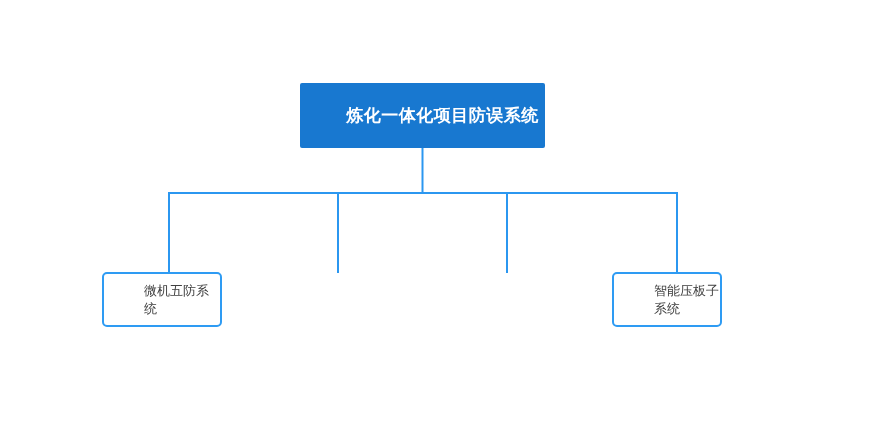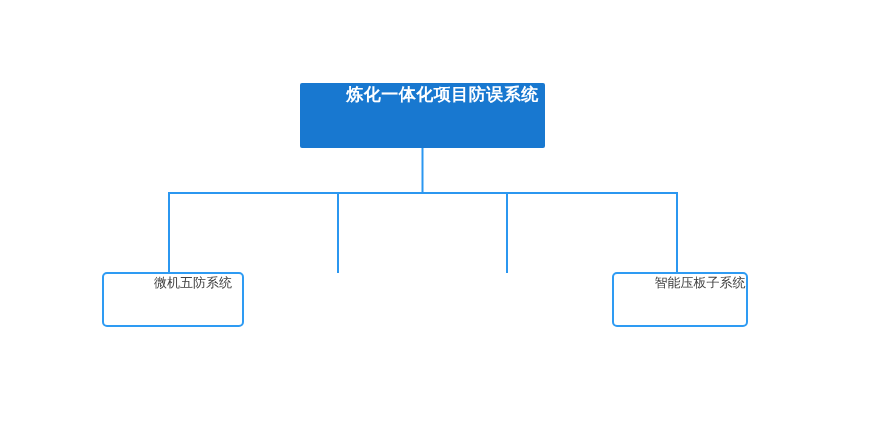--- a/index.html
+++ b/index.html
@@ -28,20 +28,21 @@
     width: 870px; height: 436px;
     pointer-events: none;
   }
   .connectors line {
     stroke: var(--line-color);
     stroke-width: 2;
   }
   .node {
     position: absolute;
     display: flex;
+    align-items: center;
     justify-content: center;
     cursor: default;
     padding-left: 40px;
   }
   .node.root {
     left: 300px; top: 83px;
     width: 245px; height: 65px;
     background: var(--root-fill);
     color: var(--root-text);
     font-size: 17px;
@@ -51,24 +52,24 @@
   }
   .node.child {
     top: 272px;
     height: 55px;
     background: var(--child-fill);
     border: 2px solid var(--child-border);
     border-radius: 5px;
     color: var(--child-text);
     font-size: 13px;
   }
-  .node.child.c0 { left: 102px; width: 142px; }
+  .node.child.c0 { left: 102px; width: 120px; }
   .node.child.c1 { left: 272px; width: 131px; }
   .node.child.c2 { left: 441px; width: 131px; }
-  .node.child.c3 { left: 612px; width: 136px; }
+  .node.child.c3 { left: 612px; width: 110px; }
 </style>
 </head>
 <body>
 
 <div class="canvas">
 
   <svg class="connectors" viewBox="0 0 870 436" xmlns="http://www.w3.org/2000/svg">
 
     <line x1="422.5" y1="147" x2="422.5" y2="193"></line>
 

